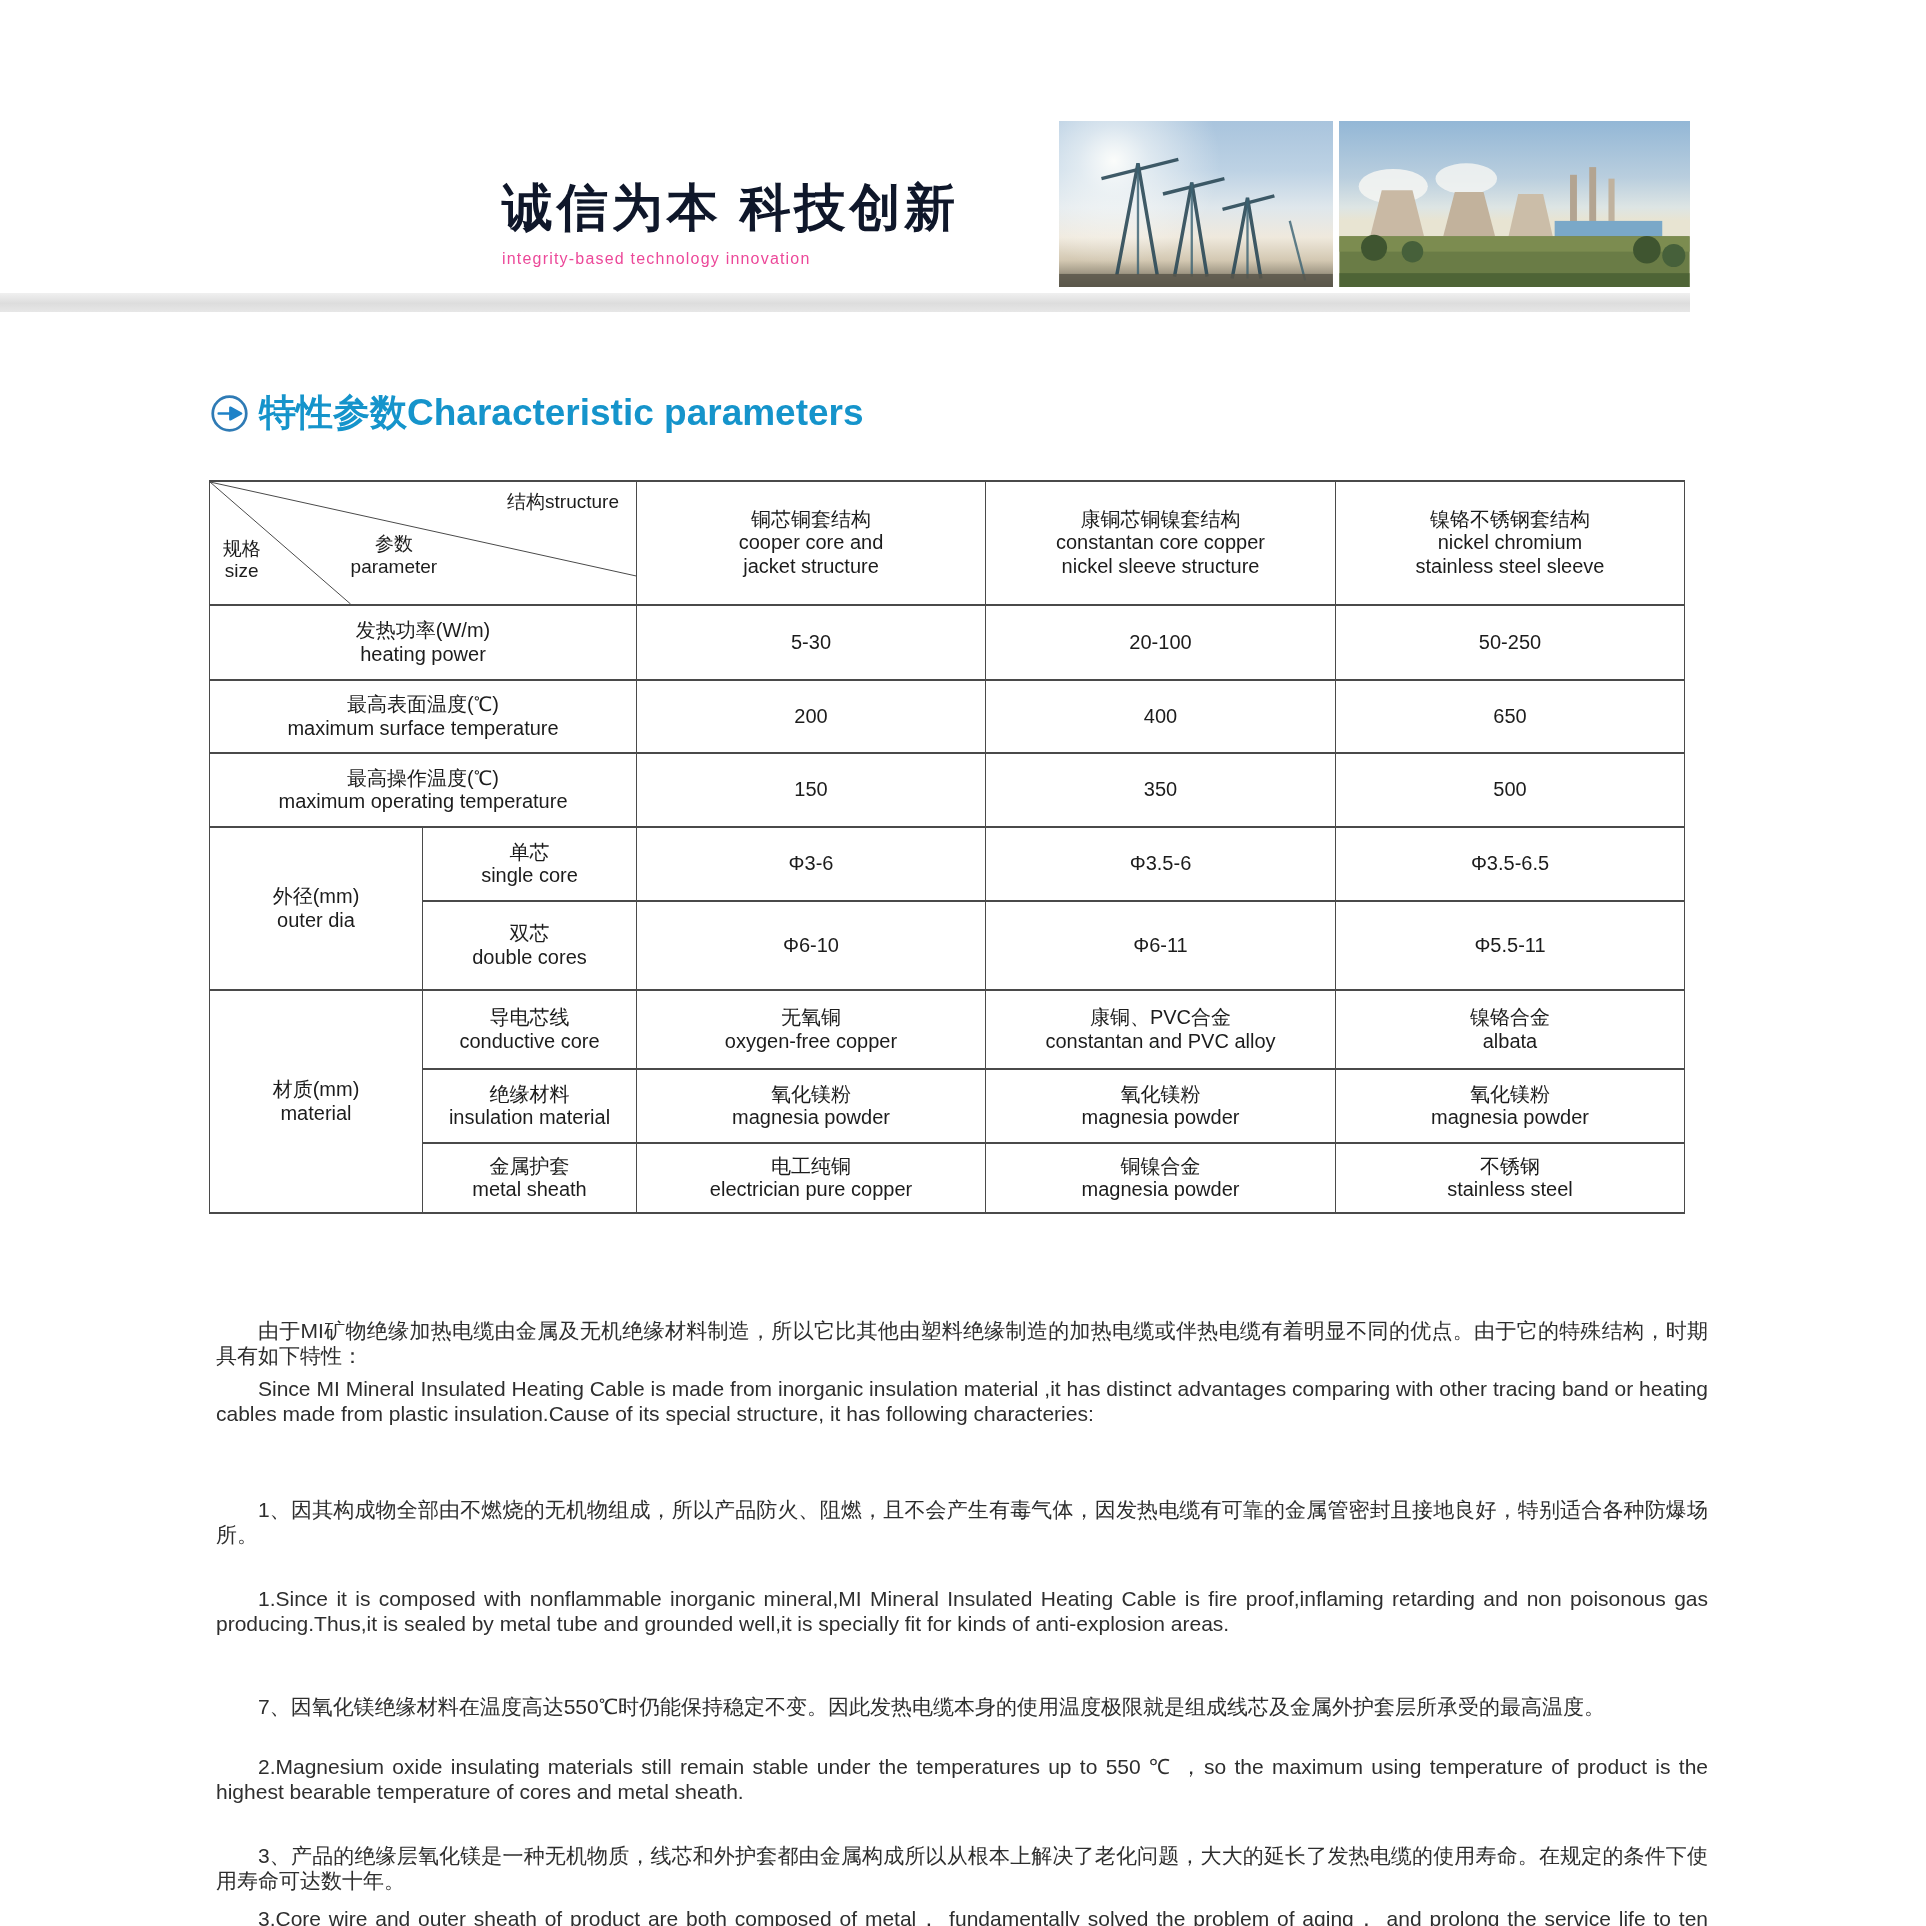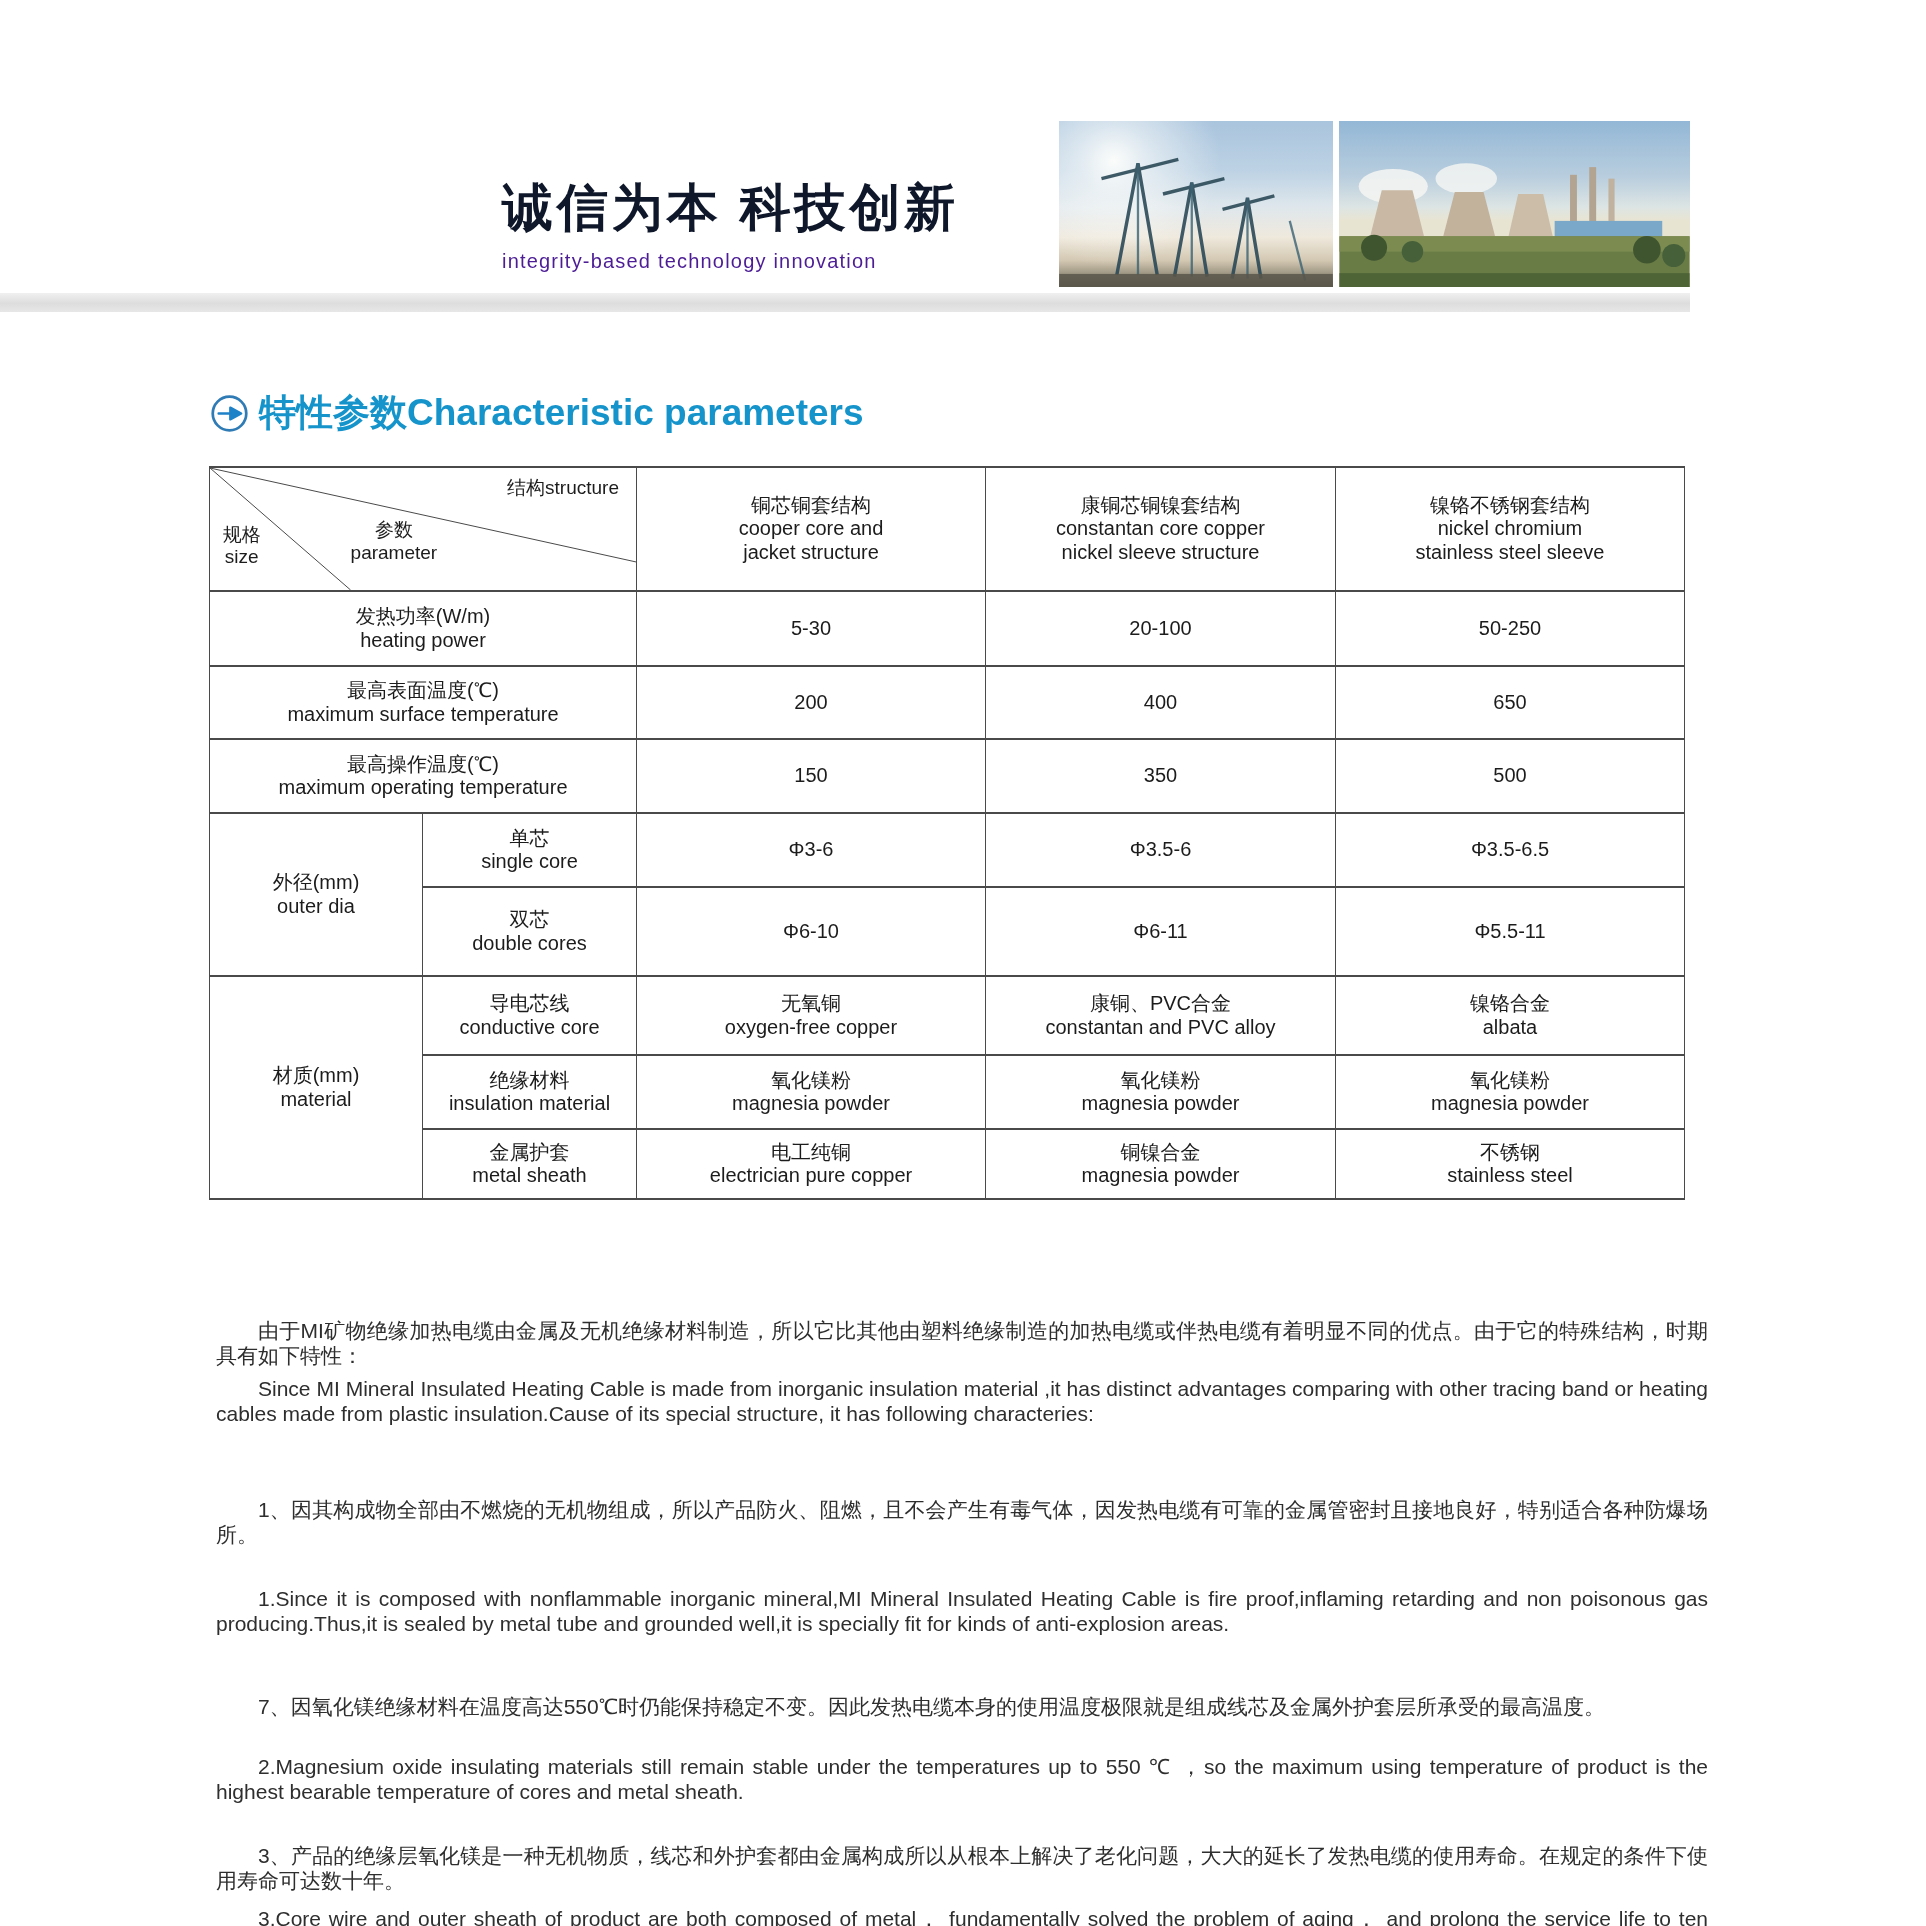--- a/index.html
+++ b/index.html
@@ -2,21 +2,21 @@
 <html style="font-size:6.2px"><head>
 <meta charset="utf-8">
 <style>
   html,body { margin:0; padding:0; background:#ffffff; }
   .page { position:relative; width:1931px; height:2703px; background:#ffffff;
           font-family:"Liberation Sans", sans-serif; color:#222; overflow:hidden; }
 
   
   .slogan-cn { position:absolute; left:502px; top:174px; font-size:51px; font-weight:bold;
                color:#0f172a; letter-spacing:3.9px; white-space:nowrap; }
-  .slogan-en { position:absolute; left:502px; top:250px; font-size:20px; color:#4c1d95;
+  .slogan-en { position:absolute; left:502px; top:250px; font-size:16px; color:#ec4899;
                letter-spacing:1.2px; white-space:nowrap; }
 
   .photo { position:absolute; top:121px; height:166px; overflow:hidden; }
   .photo-oil   { left:1059px; width:274px;
                  background:linear-gradient(180deg,#a9c4dd 0%,#bdd2e4 30%,#dfe7ec 52%,#efe9dd 70%,#d3c8b2 84%,#8a8372 95%,#5d5a4e 100%); }
   .photo-oil::before { content:""; position:absolute; left:0; top:0; width:100%; height:100%;
                  background:radial-gradient(circle at 20% 24%, rgba(255,255,252,.95) 0%, rgba(255,255,252,.55) 14%, rgba(255,255,252,0) 42%); }
   .photo-plant { left:1339px; width:351px;
                  background:linear-gradient(180deg,#93b7d6 0%,#b9cede 34%,#dde5e4 52%,#e8e4d2 60%,#e8e4d2 62%); }
   .photo svg { position:absolute; left:0; top:0; display:block; }
@@ -25,21 +25,21 @@
           background:linear-gradient(180deg,#f0f0f0,#dddddd 55%,#e7e7e7); }
 
   
   .sec-title { position:absolute; left:210px; display:flex; align-items:center; gap:10px;
                font-size:37px; font-weight:bold; color:#1594cb; white-space:nowrap; }
   .sec-title .sec-icon svg { width:39px; height:39px; display:block; }
   #params-title   { top:388px; }
   #features-title { top:1253px; }
 
   
-  .param-table { position:absolute; left:209px; top:466px; width:1475px;
+  .param-table { position:absolute; left:209px; top:480px; width:1475px;
                  border-collapse:collapse; table-layout:fixed; }
   .param-table td { border:1.5px solid #4a4a4a; border-top-width:2.3px; border-bottom-width:2.3px;
                  text-align:center; vertical-align:middle; white-space:pre-line;
                  font-size:20px; line-height:23.5px; color:#1c1c1c; padding:0 3.1px; }
   .corner-cell { position:relative; padding:0 !important; }
   .corner-cell svg { position:absolute; left:0; top:0; width:100%; height:100%; display:block; }
   .corner-lbl { position:absolute; white-space:pre-line; font-size:19px; line-height:22.3px; }
   .lbl-structure { right:4%; top:7%; }
   .lbl-parameter { left:33%; top:42%; text-align:center; }
   .lbl-size      { left:3%;  top:46%; text-align:center; }

